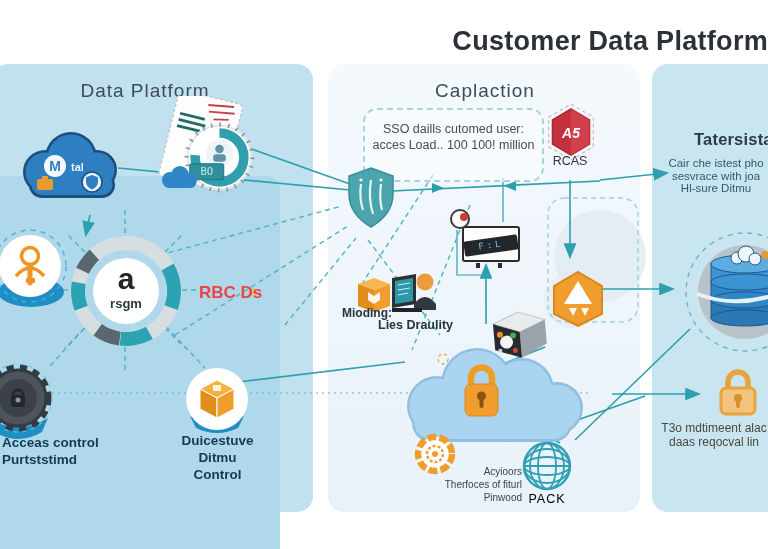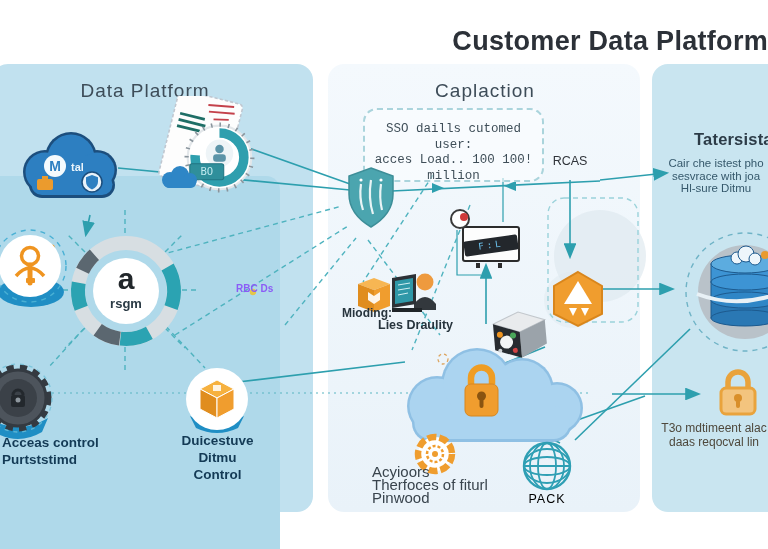--- a/index.html
+++ b/index.html
@@ -13,21 +13,21 @@
   #panel-mid{left:328px;width:312px;background:linear-gradient(180deg,#f4f9fd,#e9f2f9);}
   #panel-right{left:652px;width:126px;background:#c9e5f0;border-radius:16px 0 0 16px;}
   .hdr{position:absolute;text-align:center;font-size:19px;font-weight:500;
        color:#3d4c58;letter-spacing:1px;}
   .lbl{position:absolute;color:#133a55;font-weight:600;}
   #title{position:absolute;left:0;right:0;top:26px;text-align:right;font-size:27px;
          font-weight:800;color:#2c3138;letter-spacing:.3px;}
   #info-box{position:absolute;left:363px;top:108px;width:177px;height:58px;
             border:2px dashed #aad4dc;border-radius:14px;background:rgba(252,254,255,.6);
             text-align:center;font-size:12.5px;color:#3f4e58;line-height:15.5px;padding-top:12px;}
-  #info-box span{display:block;font-family:Liberation Mono, monospace;}
+  #info-box span{display:block;}
   .cap{display:block;}
   #monitor-screen{position:absolute;left:6px;top:10px;width:54px;height:32px;background:#fdfdfd;
         border:2px solid #2c2c2c;border-radius:3px;}
   #monitor-bar{position:absolute;left:8px;top:22px;width:54px;height:15px;background:#23272c;
         border-radius:2px;transform:rotate(-8deg);color:#6ec6f2;
         font-family:"DejaVu Sans Mono",monospace;font-size:9px;letter-spacing:3px;
         text-align:center;line-height:15px;}
   #monitor-badge{position:absolute;left:-6px;top:-7px;width:16px;height:16px;border-radius:50%;
         background:#fff;border:2px solid #3a3a3a;}
   #monitor-badge i{position:absolute;right:0px;top:2px;width:8px;height:8px;border-radius:50%;
@@ -197,21 +197,21 @@
     <svg width="118" height="118" viewBox="0 0 118 118">
       <circle cx="59" cy="59" r="48" fill="none" stroke="#d7dee2" stroke-width="14"></circle>
       <circle cx="59" cy="59" r="48" fill="none" stroke="#2ba3b2" stroke-width="14" stroke-dasharray="42 34 30 52 26 200" transform="rotate(-30 59 59)"></circle>
       <circle cx="59" cy="59" r="48" fill="none" stroke="#5b6770" stroke-width="14" stroke-dasharray="0 48 24 66 20 300" transform="rotate(40 59 59)"></circle>
       <circle cx="59" cy="59" r="33" fill="#ffffff"></circle>
     </svg>
   </div>
   <div class="abs" style="left:106px;top:262px;width:40px;text-align:center;font-size:30px;font-weight:800;color:#22272b;">a</div>
   <div class="abs" style="left:100px;top:296px;width:52px;text-align:center;font-size:13px;font-weight:600;color:#2a3a44;">rsgm</div>
 
-  <div class="lbl" style="left:199px;top:283px;font-size:10px;font-weight:700;color:#8b5cf6;margin-left:37px;">RBC Ds</div>
+  <div class="lbl" style="left:199px;top:283px;font-size:17px;font-weight:700;color:#ef4444;">RBC Ds</div>
 
   <div class="abs" style="left:-16px;top:362px;">
     <svg width="74" height="84" viewBox="0 0 74 84">
       <path d="M4,56 Q34,74 64,56 L58,70 Q34,84 10,70 Z" fill="#1f8ec4"></path>
       <circle cx="34" cy="36" r="30" fill="none" stroke="#343a41" stroke-width="7" stroke-dasharray="7 6"></circle>
       <circle cx="34" cy="36" r="28" fill="#4d545c" stroke="#343a41" stroke-width="3"></circle>
       <circle cx="34" cy="36" r="19" fill="#3b4148"></circle>
       <path d="M29,33 a5,5 0 0 1 10,0" fill="none" stroke="#23282d" stroke-width="3"></path>
       <rect x="27" y="33" width="14" height="12" rx="2" fill="#23282d"></rect>
       <circle cx="34" cy="38" r="2.5" fill="#8e979e"></circle>
@@ -237,20 +237,28 @@
     <span class="cap">Duicestuve</span>
     <span class="cap">Ditmu</span>
     <span class="cap">Control</span>
   </div>
 
   <div id="info-box">
     <span>SSO daills cutomed user:</span>
     <span>acces Load.. 100 100! million</span>
   </div>
 
+  <div class="abs" style="left:545px;top:102px;">
+    <svg width="52" height="60" viewBox="-6 -6 56 64">
+      <polygon points="22,-4 46,10 46,42 22,56 -2,42 -2,10" fill="none" stroke="#dfb3b7" stroke-width="1.3" stroke-dasharray="4 3"></polygon>
+      <polygon points="22,1 42,13 42,39 22,51 2,39 2,13" fill="#c4303c" stroke="#a82732" stroke-width="1.5"></polygon>
+      <polygon points="22,1 42,13 42,39 22,51" fill="#d4444f" opacity=".8"></polygon>
+      <text x="22" y="32" text-anchor="middle" font-size="15" font-weight="bold" font-style="italic" fill="#ffffff">A5</text>
+    </svg>
+  </div>
   <div class="abs" style="left:534px;top:154px;width:72px;text-align:center;font-size:12.5px;color:#30343a;">RCAS</div>
 
   <div class="abs" style="left:346px;top:166px;">
     <svg width="50" height="64" viewBox="0 0 50 64">
       <path d="M25,2 L47,10 V28 Q47,48 25,61 Q3,48 3,28 V10 Z" fill="#4ba5af" stroke="#3d8e98" stroke-width="1.5"></path>
       <path d="M15,18 Q13,32 17,44" fill="none" stroke="#e8f4f5" stroke-width="2.2"></path>
       <path d="M25,14 Q22,32 27,48" fill="none" stroke="#e8f4f5" stroke-width="2.2"></path>
       <path d="M35,18 Q33,32 36,44" fill="none" stroke="#e8f4f5" stroke-width="2.2"></path>
       <circle cx="15" cy="14" r="1.6" fill="#fff"></circle>
         <circle cx="35" cy="14" r="1.6" fill="#fff"></circle>
@@ -338,21 +346,21 @@
     </svg>
   </div>
 
   <div class="abs" style="left:413px;top:432px;">
     <svg width="44" height="44" viewBox="0 0 44 44">
       <circle cx="22" cy="22" r="17" fill="#ffffff" stroke="#ef9d2e" stroke-width="6.5" stroke-dasharray="9 3"></circle>
       <circle cx="22" cy="22" r="8" fill="#fff" stroke="#f09d2e" stroke-width="2.5" stroke-dasharray="3 2"></circle>
       <circle cx="22" cy="22" r="3" fill="#ef9d2e"></circle>
     </svg>
   </div>
-  <div class="abs" style="left:372px;top:465px;width:150px;text-align:left;font-size:15px;color:#39444d;line-height:13px;">
+  <div class="abs" style="left:372px;top:465px;width:150px;text-align:right;font-size:10px;color:#39444d;line-height:13px;">
     <span class="cap">Acyioors</span>
     <span class="cap">Therfoces of fiturl</span>
     <span class="cap">Pinwood</span>
   </div>
 
   <div class="abs" style="left:521px;top:440px;">
     <svg width="52" height="52" viewBox="0 0 52 52">
       <g fill="none" stroke="#2f9fb4" stroke-width="1.8">
         <circle cx="26" cy="26" r="23" stroke-width="2.4"></circle>
         <ellipse cx="26" cy="26" rx="9" ry="23"></ellipse>

